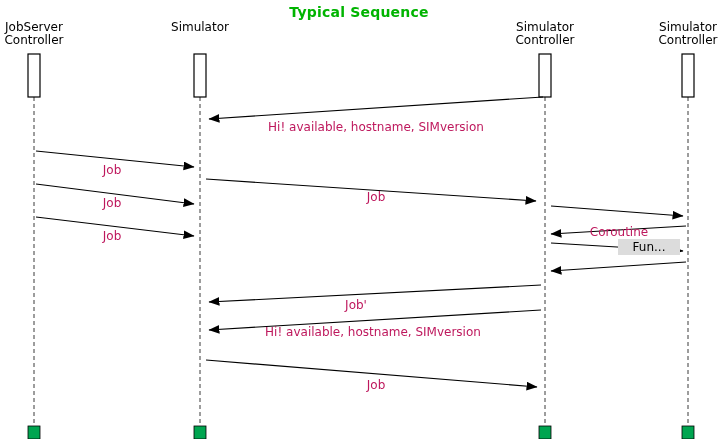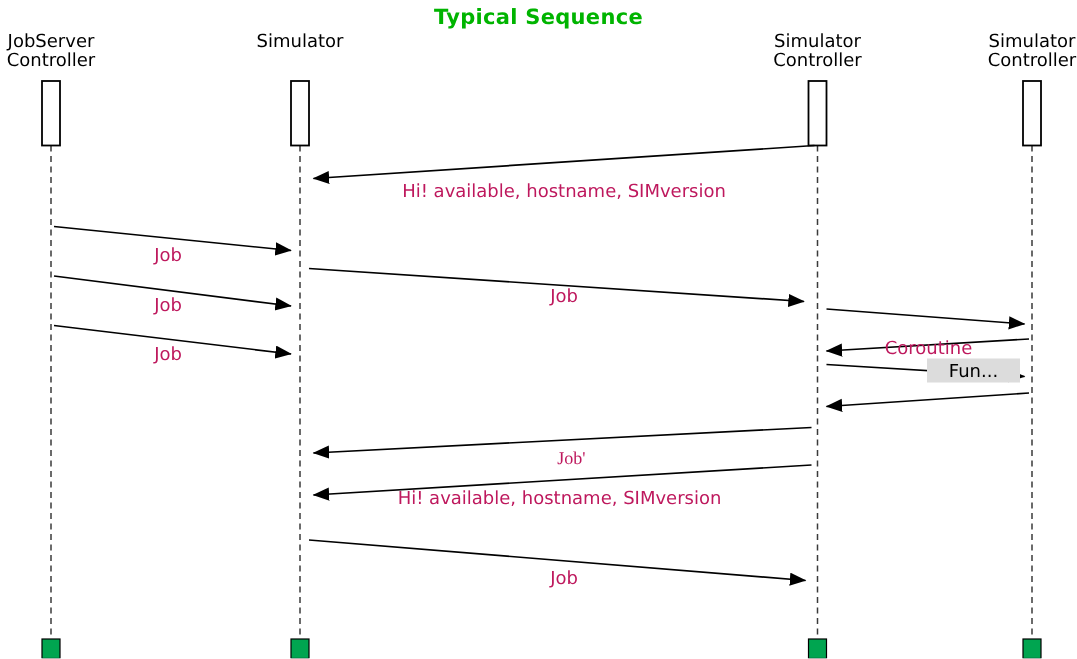--- a/index.html
+++ b/index.html
@@ -140,17 +140,17 @@
     <div>Controller</div>
   </div>
 
   <div class="msg-label" style="left:376px; top:120px;">Hi! available, hostname, SIMversion</div>
   <div class="msg-label" style="left:112px; top:163px;">Job</div>
   <div class="msg-label" style="left:376px; top:190px;">Job</div>
   <div class="msg-label" style="left:112px; top:196px;">Job</div>
   <div class="msg-label" style="left:112px; top:229px;">Job</div>
   <div class="msg-label" style="left:619px; top:225px;">Coroutine</div>
   <div class="hidden-label" style="background-color: rgb(220, 220, 220);">Fun...</div>
-  <div class="msg-label" style="left:381px; top:298px;font-family:Liberation Serif, serif;">Job'</div>
+  <div class="msg-label" style="left:356px; top:298px;">Job'</div>
   <div class="msg-label" style="left:373px; top:325px;">Hi! available, hostname, SIMversion</div>
   <div class="msg-label" style="left:376px; top:378px;">Job</div>
 
 </div>
 
 </body></html>

